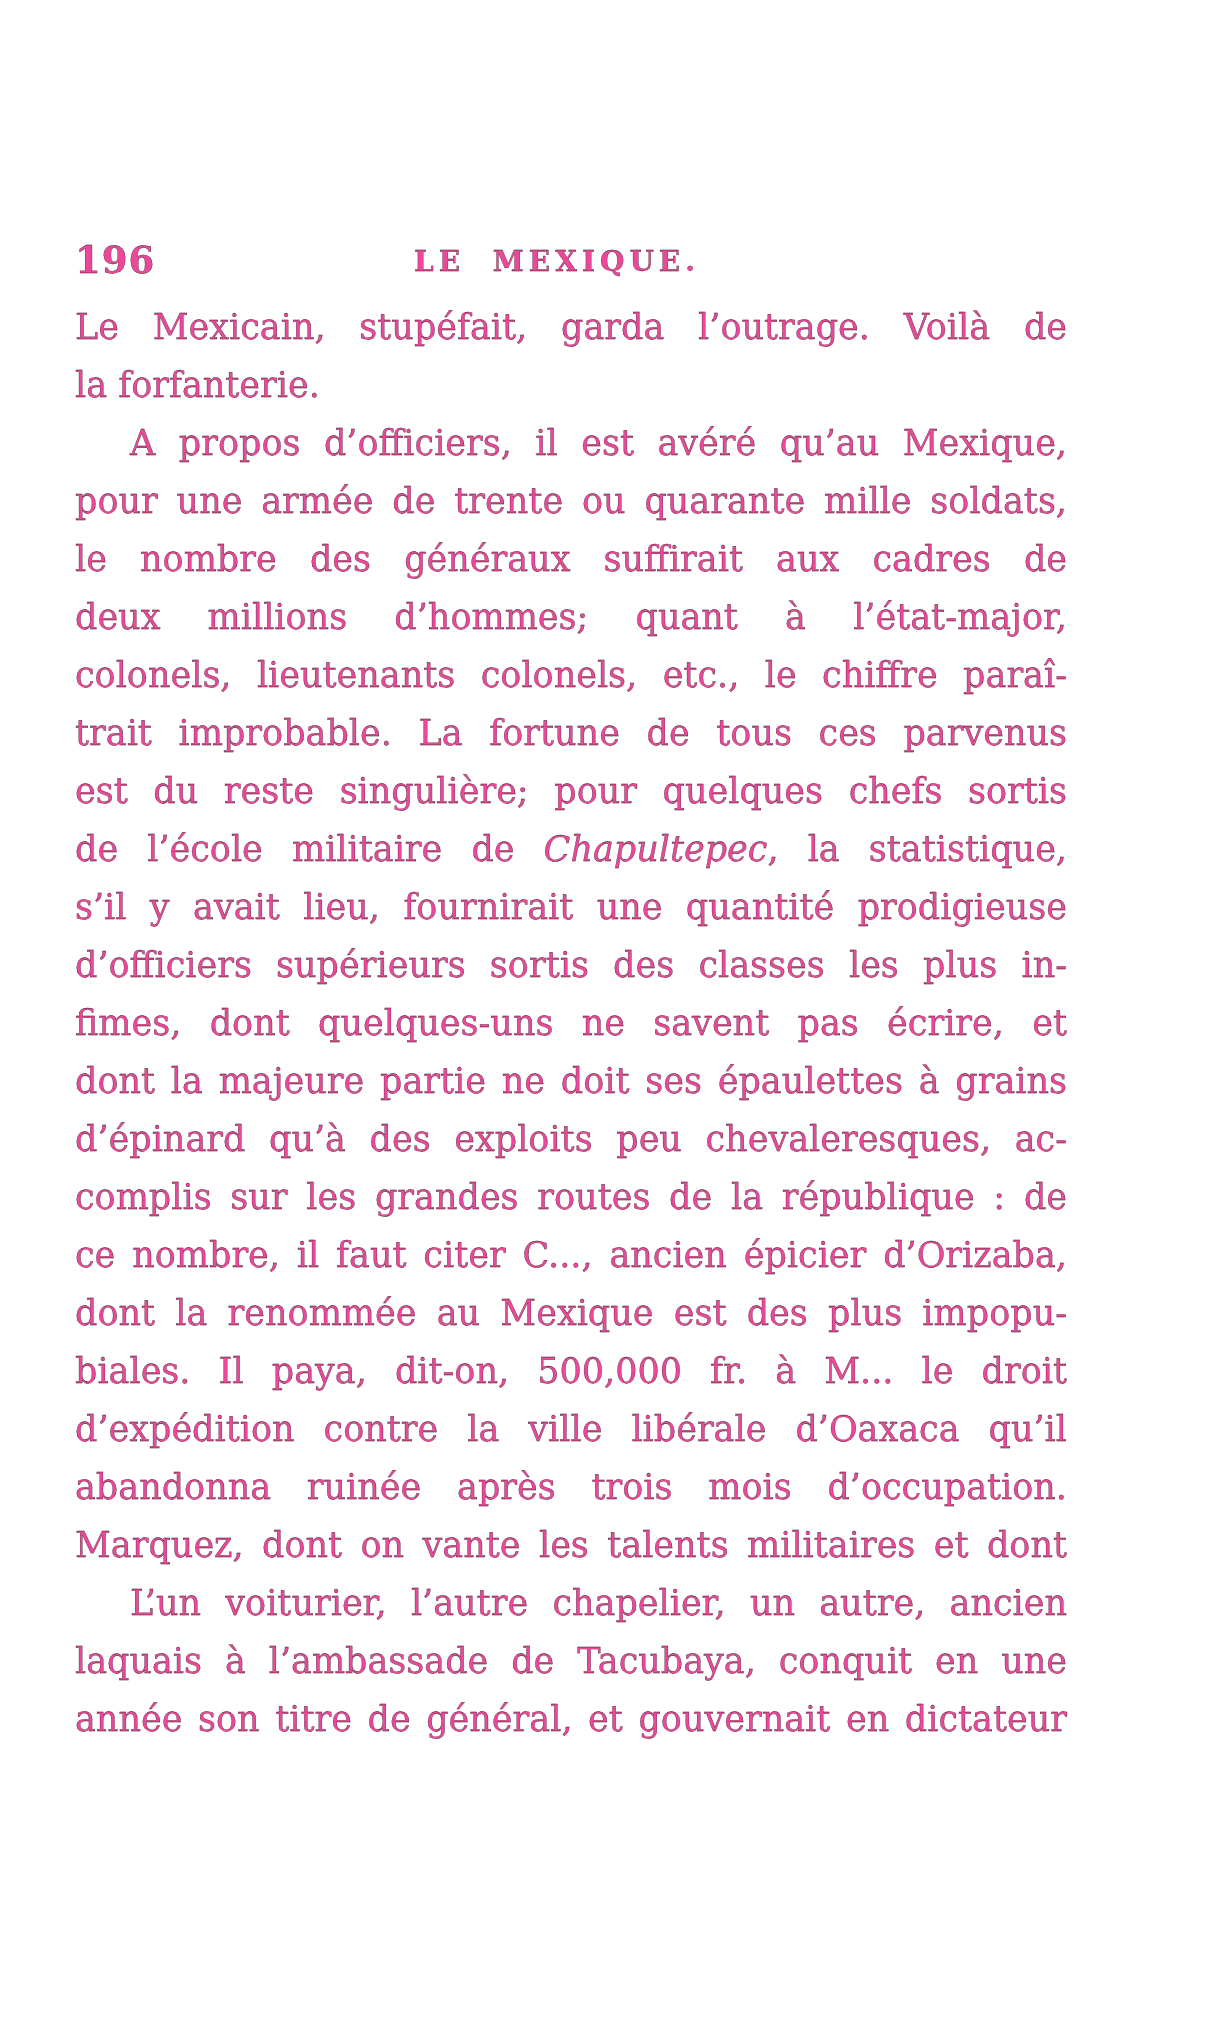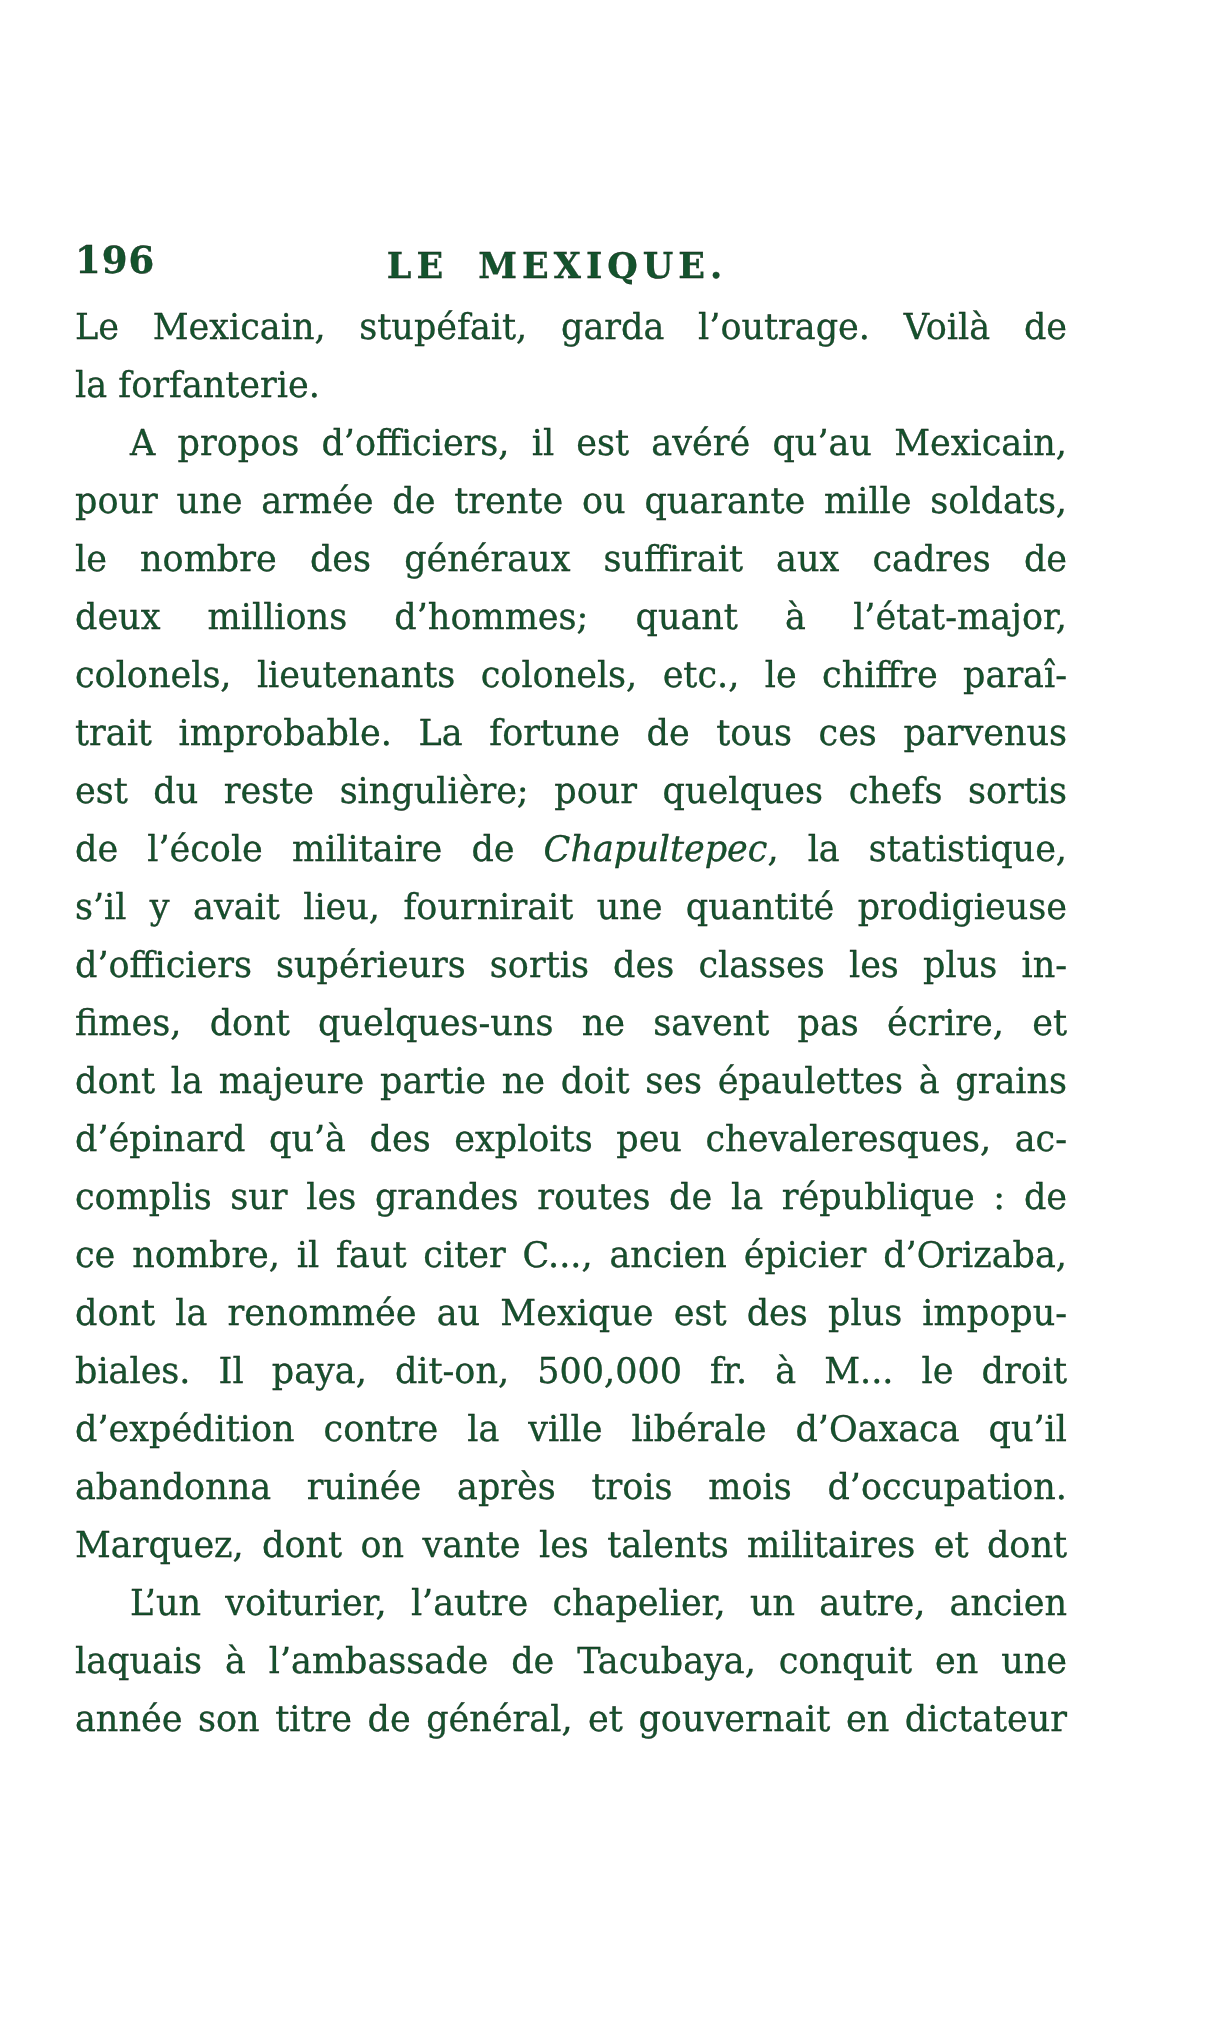--- a/index.html
+++ b/index.html
@@ -7,21 +7,21 @@
     padding: 0;
     background: #ffffff;
   }
   .page {
     position: relative;
     width: 1229px;
     height: 2039px;
     background: #ffffff;
     overflow: hidden;
     font-family: "DejaVu Serif", "Liberation Serif", serif;
-    color: #14532d;
+    color: #ec4899;
   }
   .page * {
     -webkit-text-stroke: 0.3px #171412;
   }
   .header-row {
     position: absolute;
     top: 238px;
     left: 75px;
     width: 992px;
     height: 50px;
@@ -33,21 +33,21 @@
     font-size: 37px;
     font-weight: bold;
     letter-spacing: 1px;
   }
   .running-title {
     position: absolute;
     left: 0;
     right: 0;
     top: 7px;
     text-align: center;
-    font-size: 35px;
+    font-size: 28px;
     font-weight: bold;
     letter-spacing: 5px;
     word-spacing: 13px;
     transform: translateX(-14px);
   }
   .text-block {
     position: absolute;
     top: 298px;
     left: 75px;
     width: 992px;
@@ -86,21 +86,21 @@
   </div>
 
   <div class="text-block">
 
     <div class="para">
       <div class="line">Le Mexicain, stupéfait, garda l’outrage. Voilà de</div>
       <div class="line flush-left">la forfanterie.</div>
     </div>
 
     <div class="para">
-      <div class="line indent">A propos d’officiers, il est avéré qu’au Mexicain,</div>
+      <div class="line indent">A propos d’officiers, il est avéré qu’au Mexique,</div>
       <div class="line">pour une armée de trente ou quarante mille soldats,</div>
       <div class="line">le nombre des généraux suffirait aux cadres de</div>
       <div class="line">deux millions d’hommes; quant à l’état-major,</div>
       <div class="line">colonels, lieutenants colonels, etc., le chiffre paraî-</div>
       <div class="line">trait improbable. La fortune de tous ces parvenus</div>
       <div class="line">est du reste singulière; pour quelques chefs sortis</div>
       <div class="line"><span>de l’école militaire de </span><span class="italic">Chapultepec</span><span>, la statistique,</span></div>
       <div class="line">s’il y avait lieu, fournirait une quantité prodigieuse</div>
       <div class="line">d’officiers supérieurs sortis des classes les plus in-</div>
       <div class="line">fimes, dont quelques-uns ne savent pas écrire, et</div>

